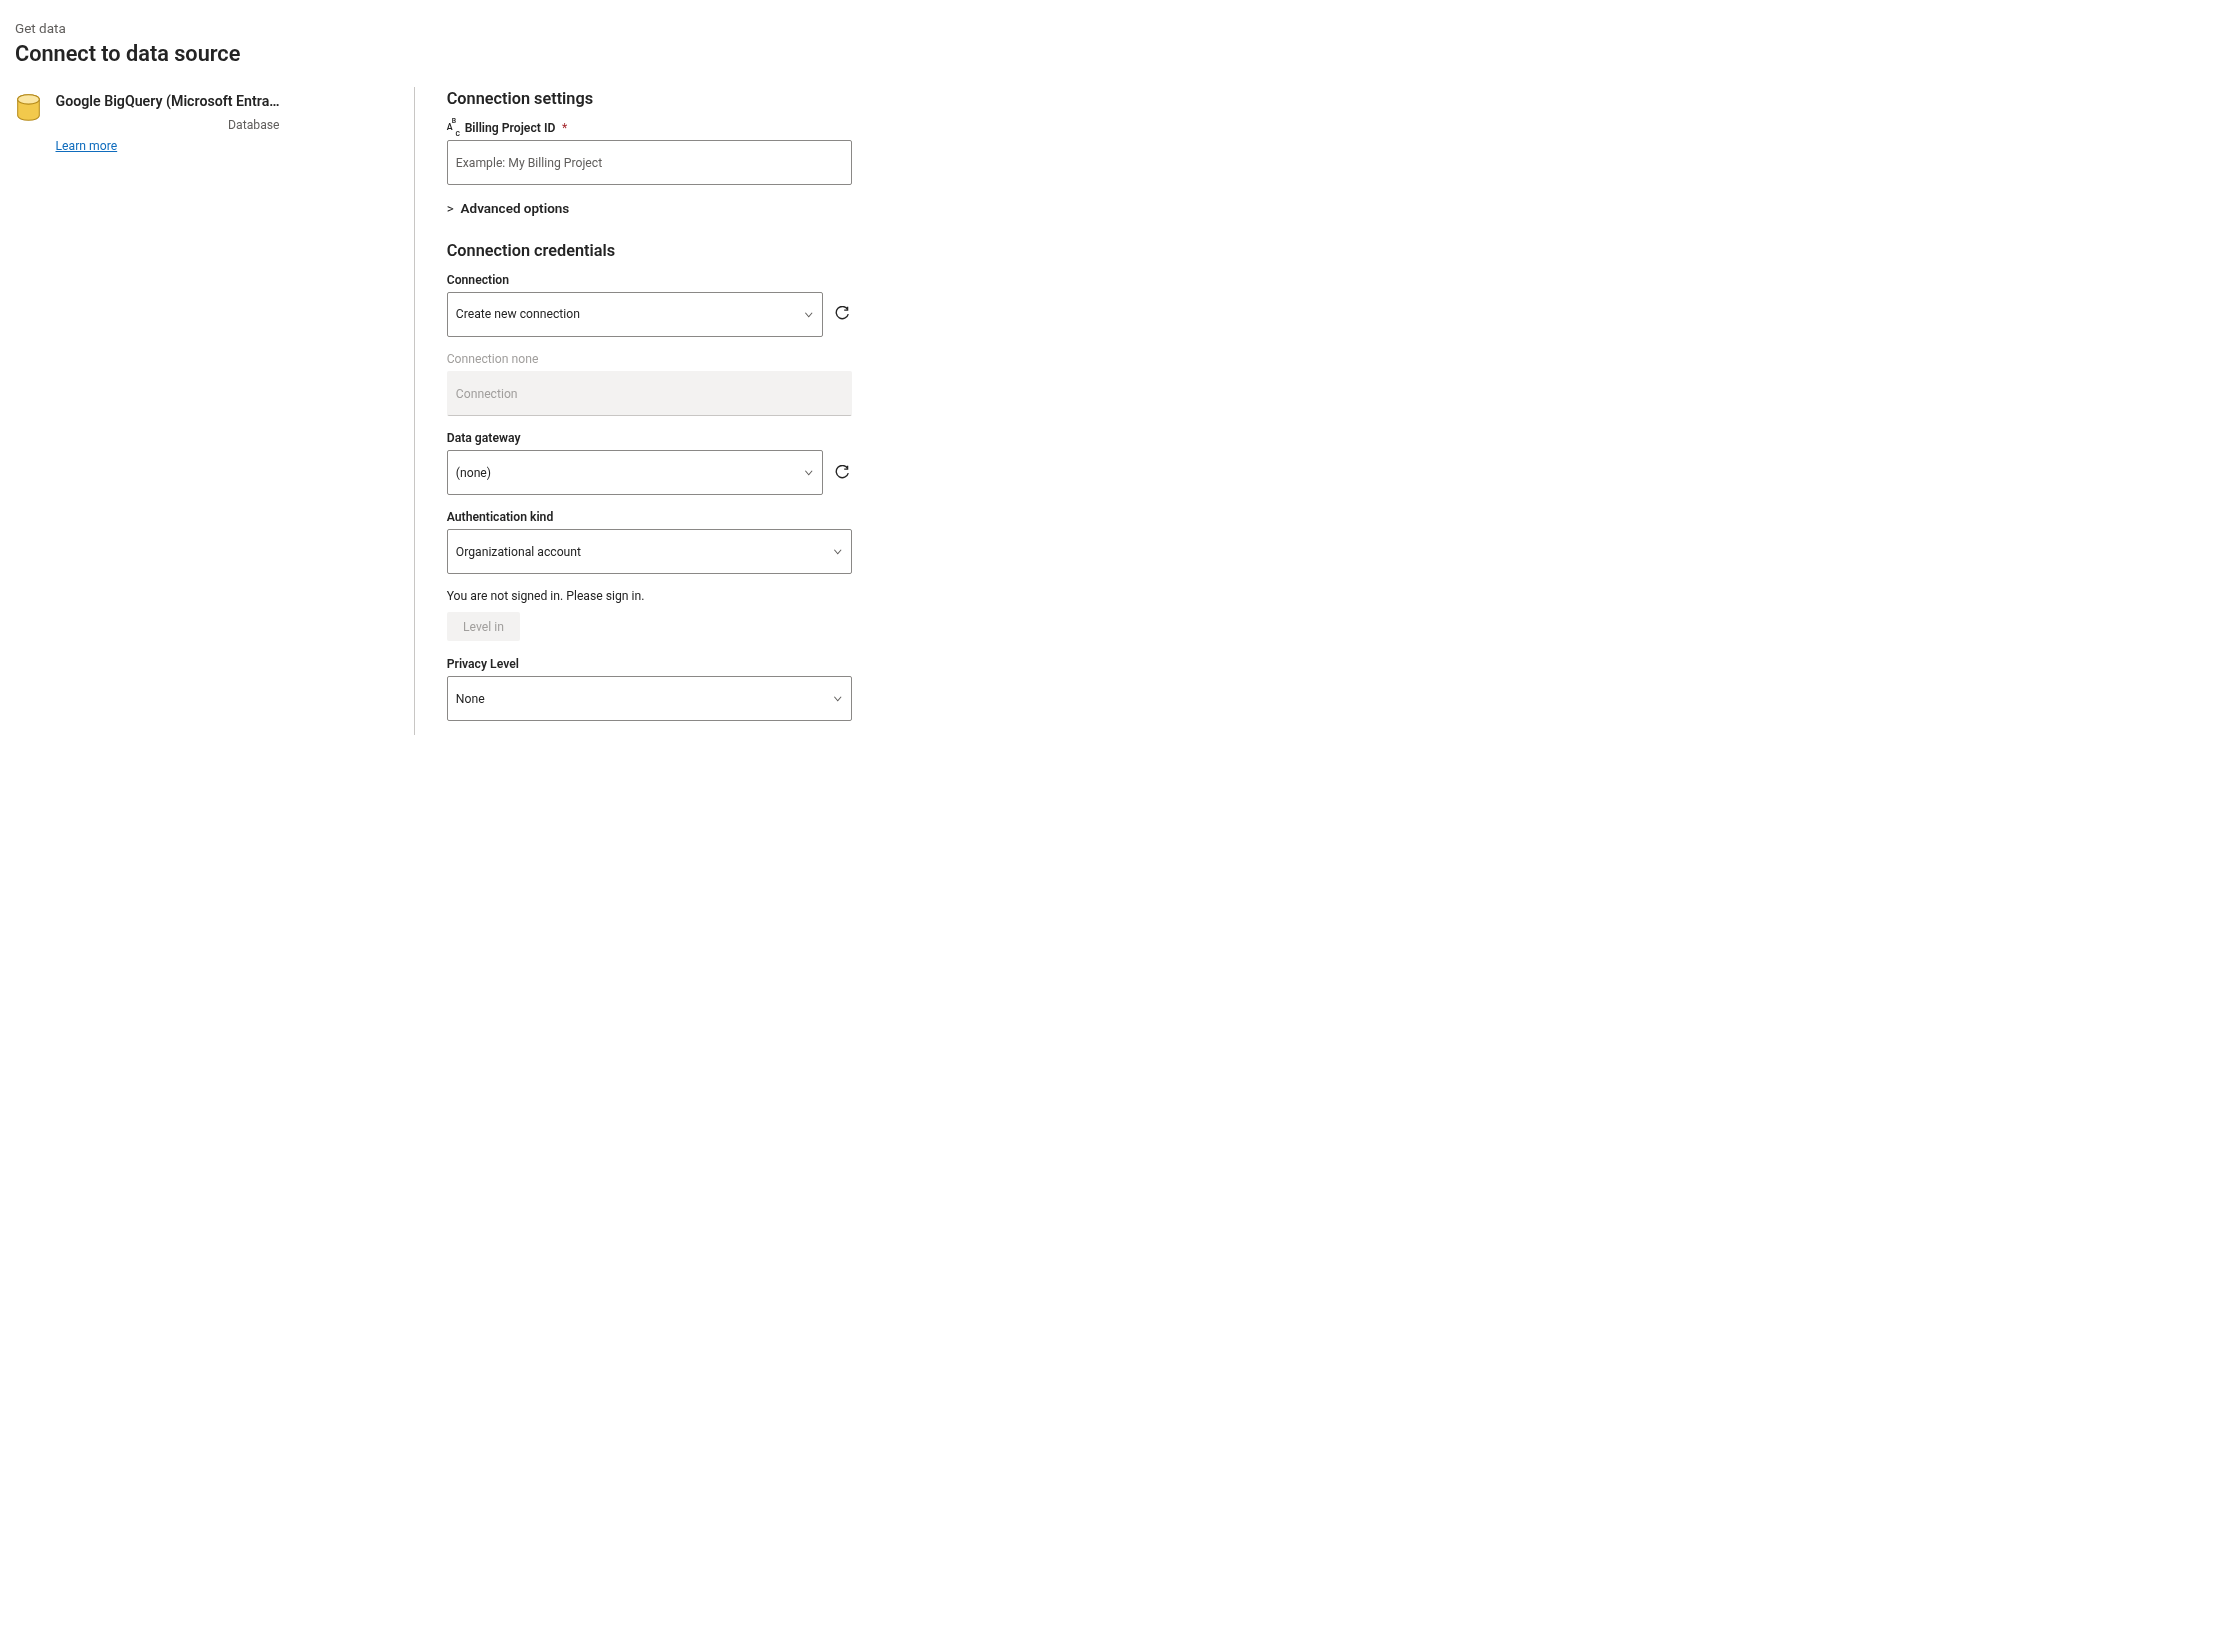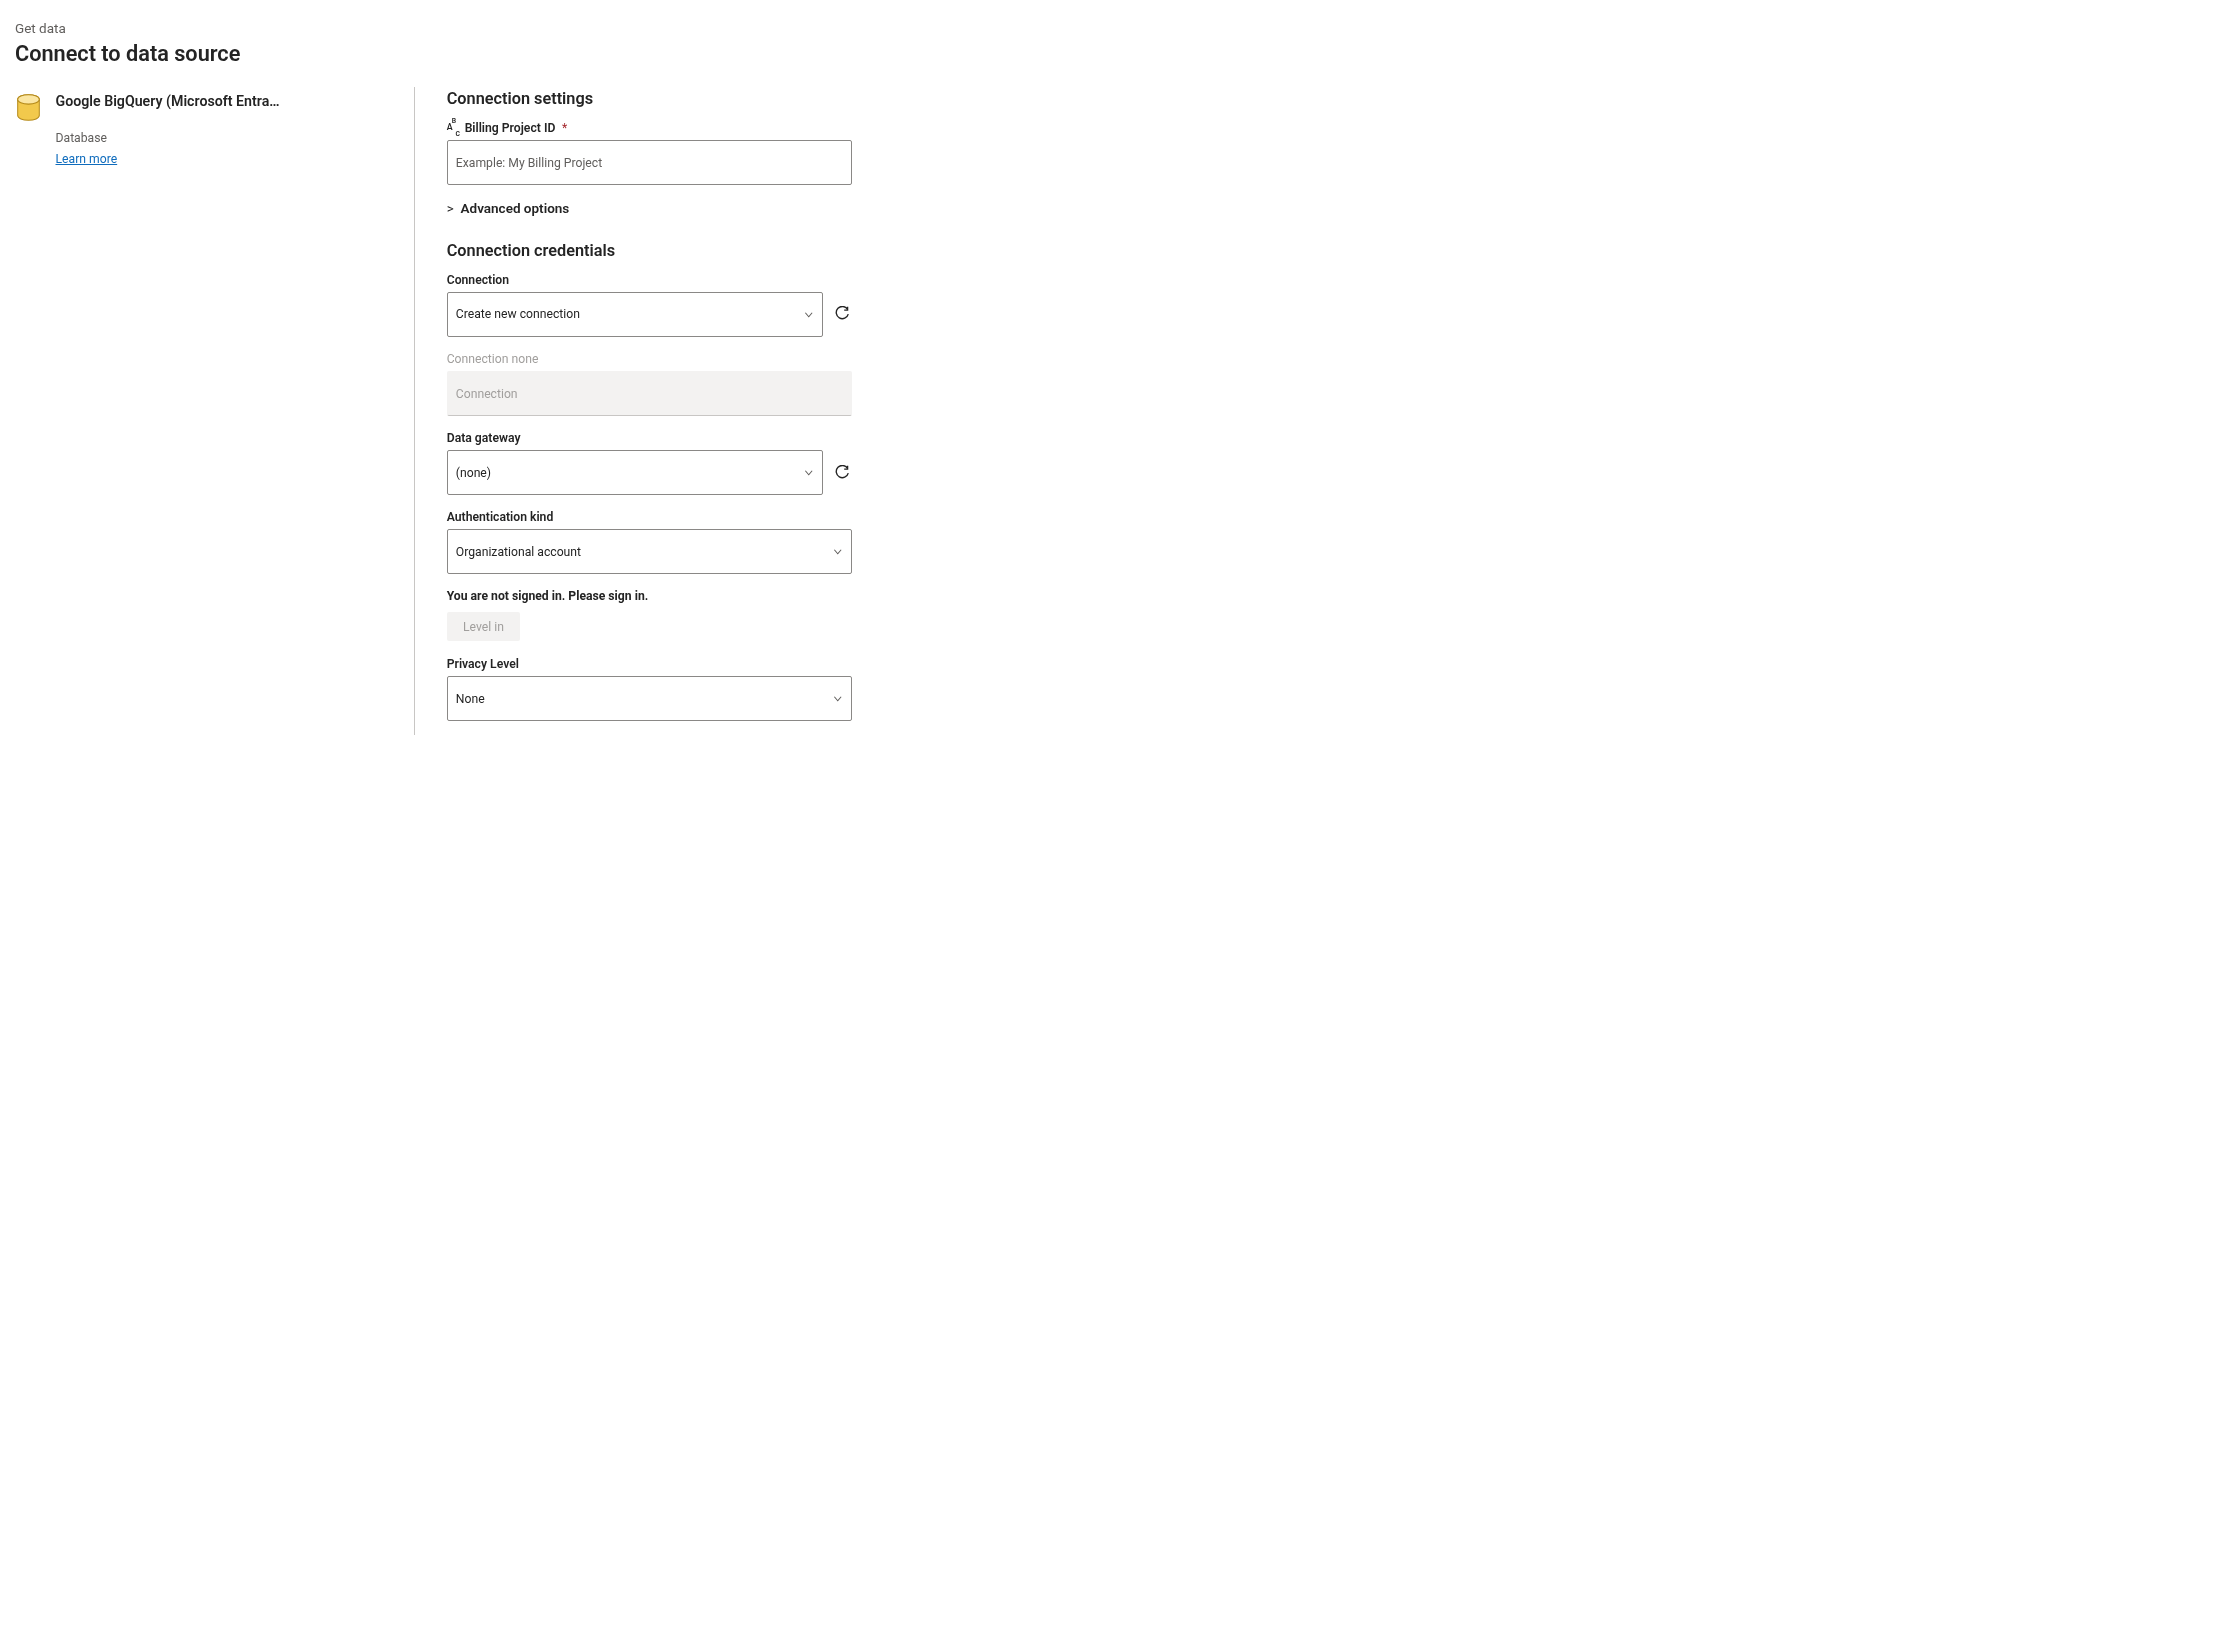--- a/index.html
+++ b/index.html
@@ -53,21 +53,22 @@
     font-weight:600;
     color:var(--text);
     white-space:nowrap;
     overflow:hidden;
     text-overflow:ellipsis;
     max-width:284px;
   }
   .source-info .subtitle{
     font-size:12.2px;
     color:var(--text-muted);
-    margin-top:19px;
+    margin-top:6px;
+    text-align:right;
   }
   .source-info a{
     display:inline-block;
     margin-top:4.1px;
     color:var(--link);
     text-decoration:underline;
     font-size:12.2px;
     cursor:pointer;
   }
   .divider{
@@ -141,21 +142,21 @@
     cursor:pointer;color:var(--text);
     border:none;background:none;padding:0;
   }
   .expander{
     display:flex;align-items:center;gap:6.8px;
     font-size:13.5px;font-weight:600;cursor:pointer;
     margin:8.1px 0 23px 0;
   }
   .expander .arrow{font-weight:400;}
   .signin-msg{
-    font-size:12.2px;font-weight:700;margin:2.7px 0 8.1px 0;
+    font-size:12.2px;font-weight:400;margin:2.7px 0 8.1px 0;
   }
   button.btn{
     height:28.4px;
     padding:0 16.3px;
     border:none;
     border-radius:2px;
     font-size:12.2px;
     font-family:inherit;
     cursor:pointer;
   }

